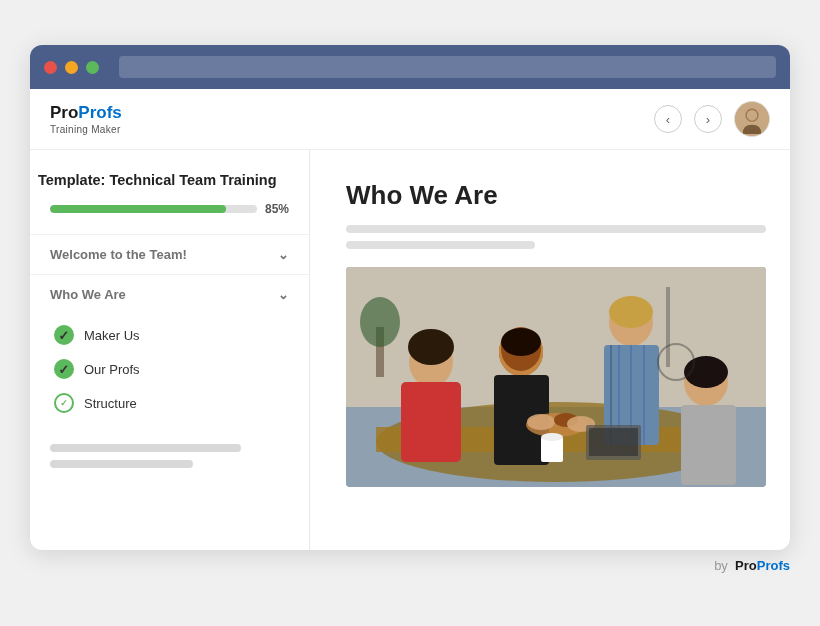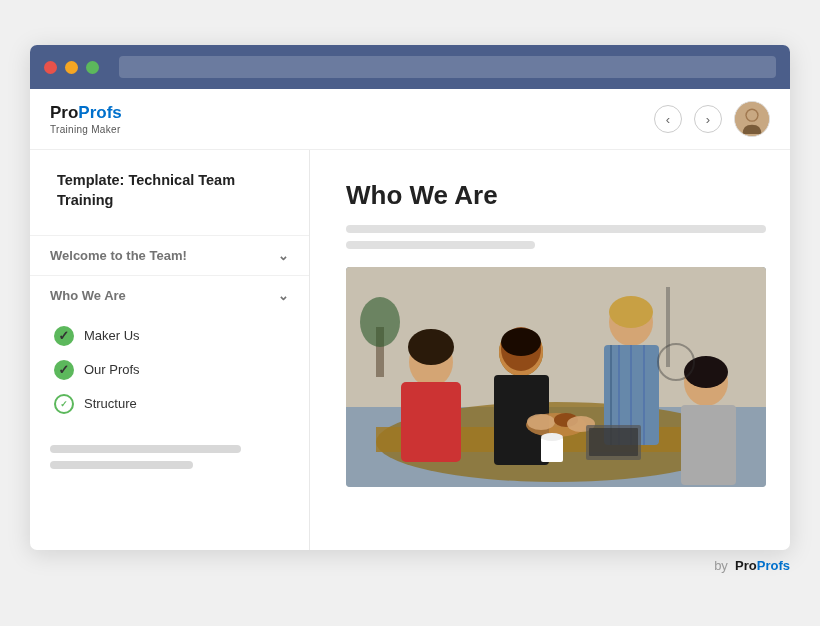--- a/index.html
+++ b/index.html
@@ -10,21 +10,21 @@
       height: 626px;
       display: flex;
       flex-direction: column;
       align-items: center;
       justify-content: center;
     }
 
     .browser-window {
       width: 760px;
       background: white;
-      border-radius: 7px;
+      border-radius: 12px;
       box-shadow: 0 4px 24px rgba(0,0,0,0.13);
       overflow: hidden;
     }
 
     .browser-chrome {
       background: #4b5e8a;
       height: 44px;
       display: flex;
       align-items: center;
       padding: 0 14px;
@@ -119,22 +119,22 @@
       width: 280px;
       border-right: 1px solid #e8e8e8;
       padding: 20px 0;
       flex-shrink: 0;
     }
 
     .sidebar-title {
       font-size: 14.5px;
       font-weight: 700;
       color: #222;
-      padding: 0 27px;
-      margin-bottom: 24px;
+      padding: 0 8px;
+      margin-bottom: 12px;
       line-height: 1.4;
     }
 
     .progress-bar-container {
       padding: 0 20px;
       margin-bottom: 18px;
       display: flex;
       align-items: center;
       gap: 8px;
     }
@@ -316,20 +316,26 @@
         <path d="M8 34 Q8 24 18 24 Q28 24 28 34" fill="#7a5c3a"></path>
       </svg>
     </div>
   </div>
 
   <div class="main-area">
 
     <div class="sidebar">
       <div class="sidebar-title">Template: Technical Team Training</div>
 
+      <div class="progress-bar-container">
+        <div class="progress-track">
+          <div class="progress-fill" style="width: 85%"></div>
+        </div>
+        <span class="progress-label">85%</span>
+      </div>
 
       <div class="sidebar-section">
         <div class="sidebar-section-header">
           <span>Welcome to the Team!</span>
           <span class="chevron">⌄</span>
         </div>
       </div>
 
       <div class="sidebar-section">
         <div class="sidebar-section-header">

